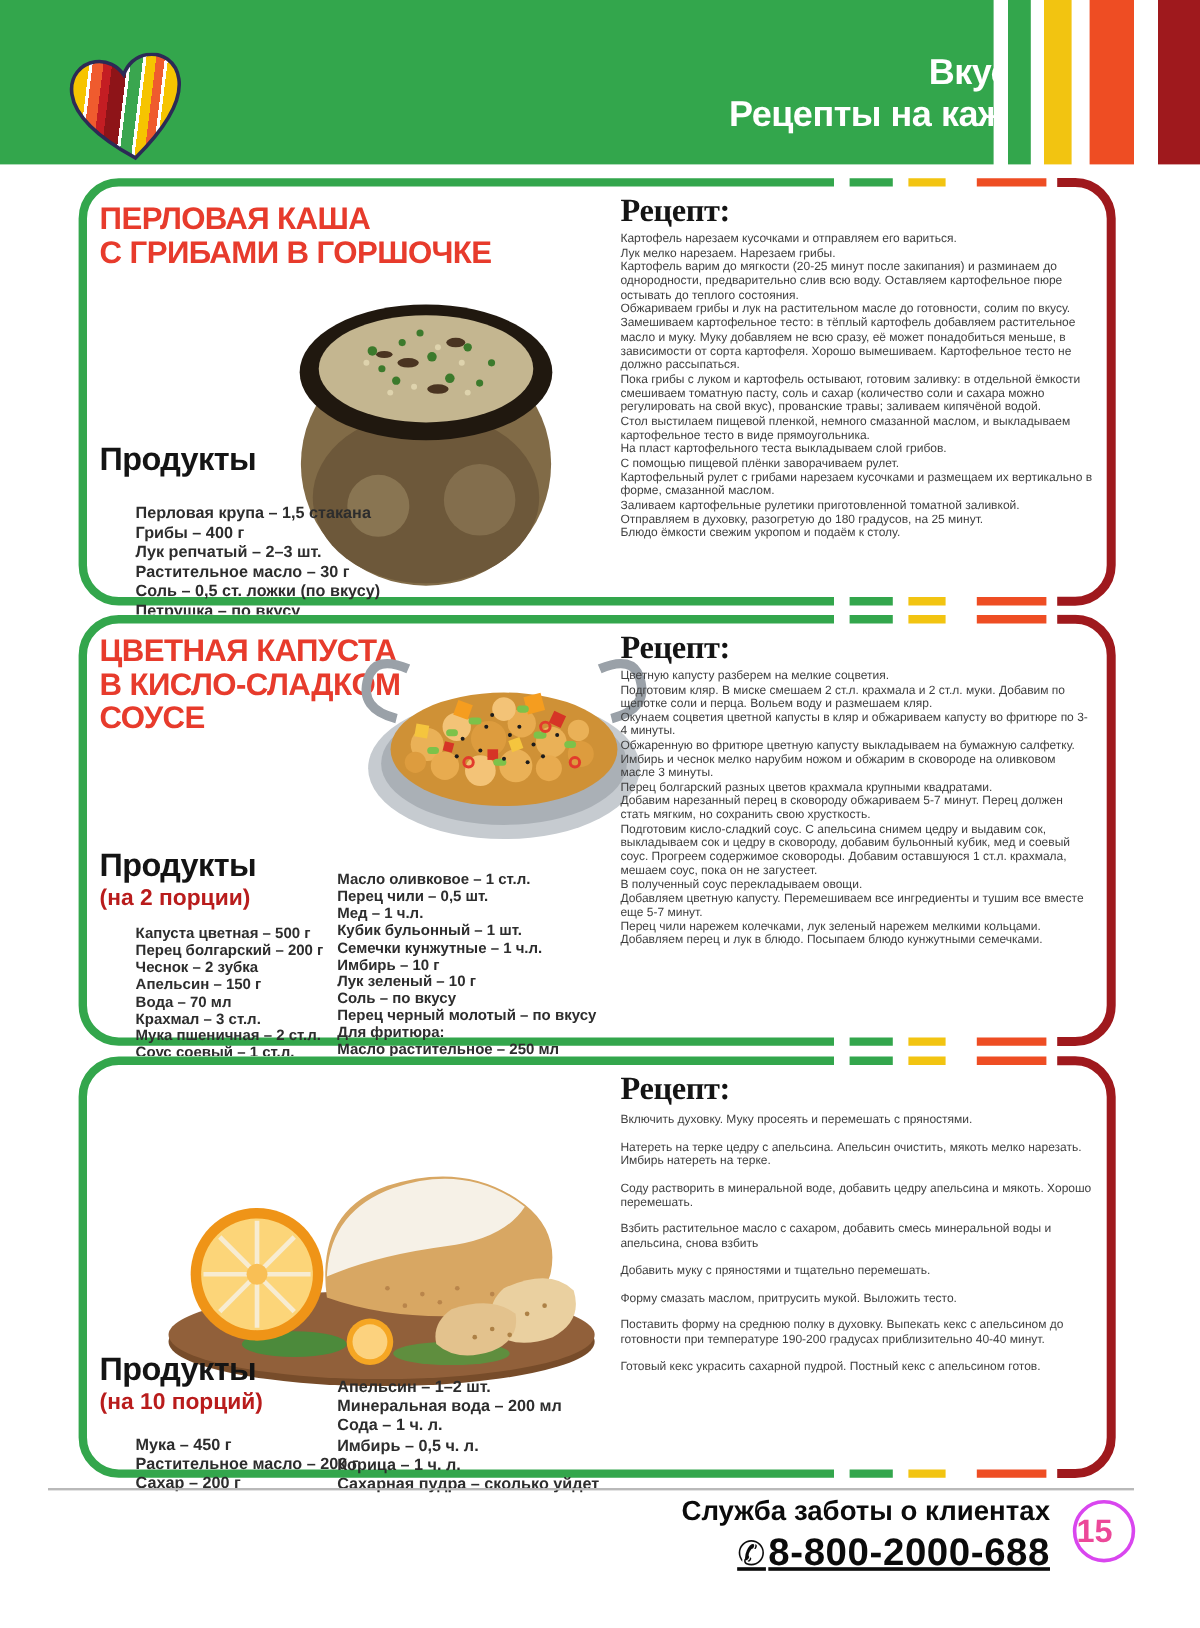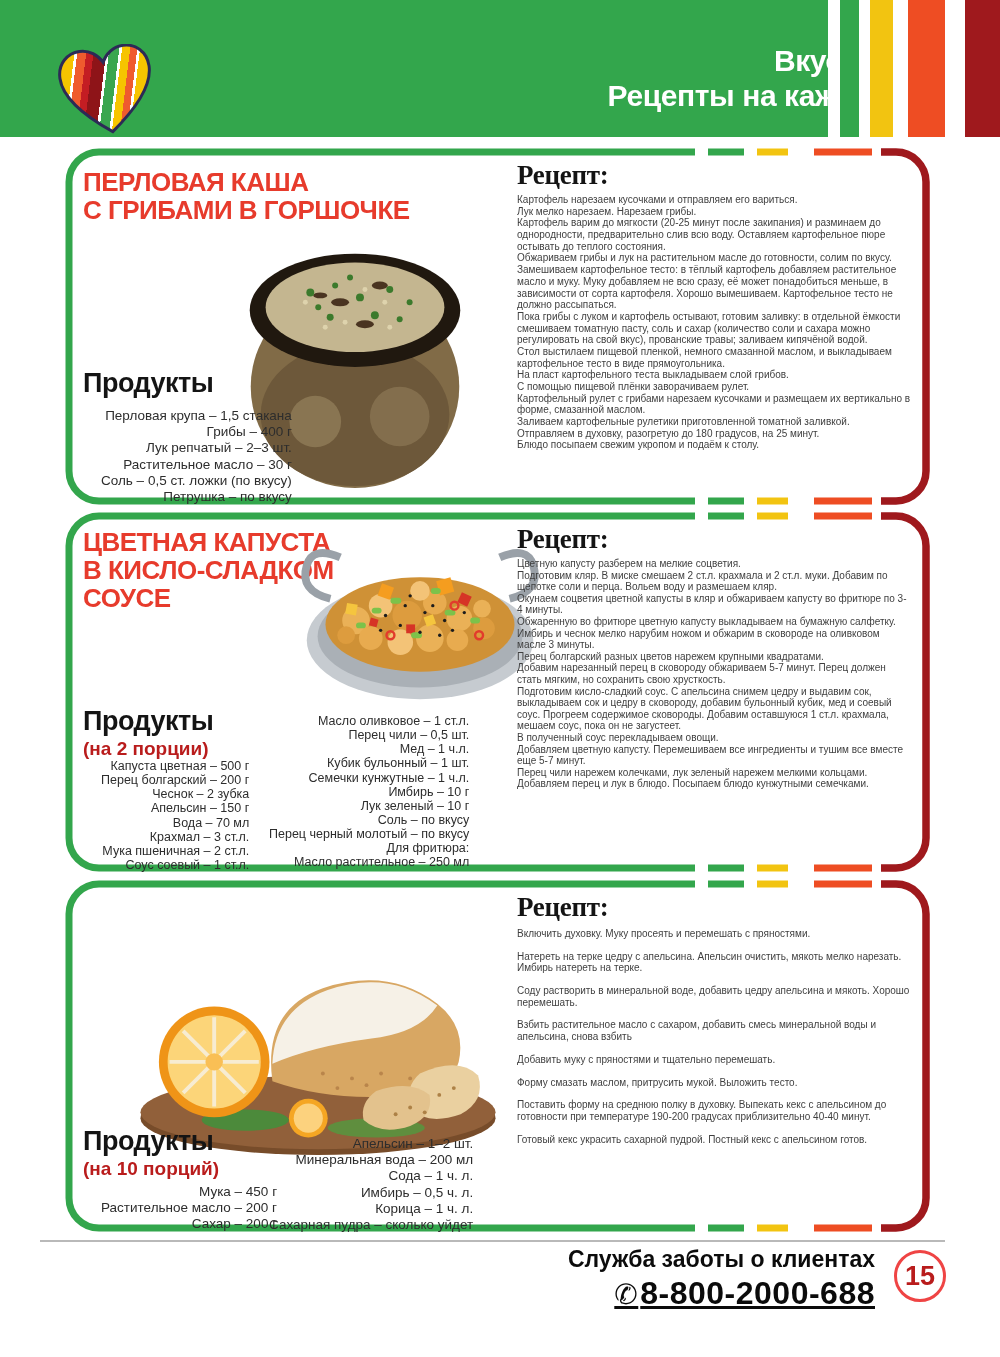--- a/index.html
+++ b/index.html
@@ -22,40 +22,40 @@
   
   .card{position:absolute;left:65px;width:710px;background:#fff;padding-left:32px;}
   .cborder{position:absolute;left:0;top:0;}
   .ctitle{position:absolute;left:18px;top:20px;margin:0;color:#e73b2c;
           font-size:26px;font-weight:bold;line-height:1.08;letter-spacing:-0.5px;}
   .ctitle .tl{display:block;white-space:nowrap;}
   .photo{position:absolute;}
   .phead{position:absolute;left:18px;margin:0;font-size:27px;font-weight:bold;
          color:#141414;letter-spacing:-0.5px;}
   .servings{position:absolute;left:18px;margin:0;font-size:19px;font-weight:bold;color:#b91c1c;}
-  .plist{position:absolute;margin:4px;padding:0;list-style:none;font-weight:normal;
-         color:#2d2d2d;font-size:13.5px;line-height:1.2;white-space:nowrap;text-align:right;}
+  .plist{position:absolute;margin:16px;padding:0;list-style:none;font-weight:bold;
+         color:#2d2d2d;font-size:13.5px;line-height:1.2;white-space:nowrap;}
   #card2 .plist{font-size:12.5px;line-height:1.13;}
   .rhead{position:absolute;left:452px;top:12px;margin:0;font-size:27px;
          font-weight:bold;color:#141414;letter-spacing:-0.3px;font-family:Liberation Serif, serif;}
   .steps{position:absolute;left:452px;width:394px;font-size:10px;
          line-height:1.17;color:#3f3f3f;}
   .steps p{margin:0;}
   #card2 .steps{line-height:1.16;}
   #card3 .steps p{margin:0 0 11px 0;}
 
   
   .footer-rule{position:absolute;left:40px;top:1240px;width:905px;height:2px;background:#b9b9b9;}
   .footer-text{position:absolute;right:125px;top:1246px;text-align:right;color:#0b0b0b;}
   .footer-label{font-size:23px;font-weight:bold;margin:0;}
   .footer-phone{font-size:32px;font-weight:bold;margin:2px 0 0 0;letter-spacing:0.5px;white-space:nowrap;text-decoration:underline;}
   .phone-glyph{font-size:28px;font-weight:normal;margin-right:2px;}
   .page-circle{position:absolute;left:894px;top:1250px;width:46px;height:46px;
-               border:3px solid #ef4444;border-radius:50%;text-align:center;
-               line-height:46px;font-size:27px;font-weight:bold;color:#b91c1c;}
+               border:3px solid #d946ef;border-radius:50%;
+               line-height:46px;font-size:27px;font-weight:bold;color:#ec4899;}
 </style>
 </head>
 <body>
 
 <header>
   <div class="band"></div>
   <svg class="heart" width="100" height="94" viewBox="0 0 100 92">
     <defs>
       <linearGradient id="hstripes" x1="0" y1="0" x2="1" y2="0" gradientTransform="rotate(14 0.5 0.5)">
         <stop offset="0" stop-color="#f6c400"></stop>
@@ -165,21 +165,21 @@
       <p>Картофель варим до мягкости (20-25 минут после закипания) и разминаем до однородности, предварительно слив всю воду. Оставляем картофельное пюре остывать до теплого состояния.</p>
       <p>Обжариваем грибы и лук на растительном масле до готовности, солим по вкусу.</p>
       <p>Замешиваем картофельное тесто: в тёплый картофель добавляем растительное масло и муку. Муку добавляем не всю сразу, её может понадобиться меньше, в зависимости от сорта картофеля. Хорошо вымешиваем. Картофельное тесто не должно рассыпаться.</p>
       <p>Пока грибы с луком и картофель остывают, готовим заливку: в отдельной ёмкости смешиваем томатную пасту, соль и сахар (количество соли и сахара можно регулировать на свой вкус), прованские травы; заливаем кипячёной водой.</p>
       <p>Стол выстилаем пищевой пленкой, немного смазанной маслом, и выкладываем картофельное тесто в виде прямоугольника.</p>
       <p>На пласт картофельного теста выкладываем слой грибов.</p>
       <p>С помощью пищевой плёнки заворачиваем рулет.</p>
       <p>Картофельный рулет с грибами нарезаем кусочками и размещаем их вертикально в форме, смазанной маслом.</p>
       <p>Заливаем картофельные рулетики приготовленной томатной заливкой.</p>
       <p>Отправляем в духовку, разогретую до 180 градусов, на 25 минут.</p>
-      <p>Блюдо посыпаем свежим укропом и подаём к столу.</p>
+      <p>Блюдо ёмкости свежим укропом и подаём к столу.</p>
     </div>
 </section>
 
 <section class="card" id="card2" style="top:512px;height:360px">
   <svg class="cborder" width="865" height="360" viewBox="0 0 865 360">
     <path d="M630 4 H34 A30 30 0 0 0 4 34 V326 A30 30 0 0 0 34 356 H630" fill="none" stroke="#33a64c" stroke-width="7"></path>
     <path d="M816 4 H831 A30 30 0 0 1 861 34 V326 A30 30 0 0 1 831 356 H816" fill="none" stroke="#9f191d" stroke-width="7.5"></path>
     <line x1="643" y1="4" x2="679" y2="4" stroke="#33a64c" stroke-width="7"></line>
     <line x1="692" y1="4" x2="723" y2="4" stroke="#f2c411" stroke-width="7"></line>
     <line x1="749" y1="4" x2="807" y2="4" stroke="#ee4d23" stroke-width="7"></line>
@@ -280,21 +280,21 @@
       <li>Масло растительное – 250 мл</li>
     </ul>
 
   <h3 class="rhead">Рецепт:</h3>
   <div class="steps" style="top:46px">
       <p>Цветную капусту разберем на мелкие соцветия.</p>
       <p>Подготовим кляр. В миске смешаем 2 ст.л. крахмала и 2 ст.л. муки. Добавим по щепотке соли и перца. Вольем воду и размешаем кляр.</p>
       <p>Окунаем соцветия цветной капусты в кляр и обжариваем капусту во фритюре по 3-4 минуты.</p>
       <p>Обжаренную во фритюре цветную капусту выкладываем на бумажную салфетку.</p>
       <p>Имбирь и чеснок мелко нарубим ножом и обжарим в сковороде на оливковом масле 3 минуты.</p>
-      <p>Перец болгарский разных цветов нарежем крупными квадратами.</p>
+      <p>Перец болгарский разных цветов крахмала крупными квадратами.</p>
       <p>Добавим нарезанный перец в сковороду обжариваем 5-7 минут. Перец должен стать мягким, но сохранить свою хрусткость.</p>
       <p>Подготовим кисло-сладкий соус. С апельсина снимем цедру и выдавим сок, выкладываем сок и цедру в сковороду, добавим бульонный кубик, мед и соевый соус. Прогреем содержимое сковороды. Добавим оставшуюся 1 ст.л. крахмала, мешаем соус, пока он не загустеет.</p>
       <p>В полученный соус перекладываем овощи.</p>
       <p>Добавляем цветную капусту. Перемешиваем все ингредиенты и тушим все вместе еще 5-7 минут.</p>
       <p>Перец чили нарежем колечками, лук зеленый нарежем мелкими кольцами.</p>
       <p>Добавляем перец и лук в блюдо. Посыпаем блюдо кунжутными семечками.</p>
     </div>
 </section>
 
 <section class="card" id="card3" style="top:880px;height:352px">

